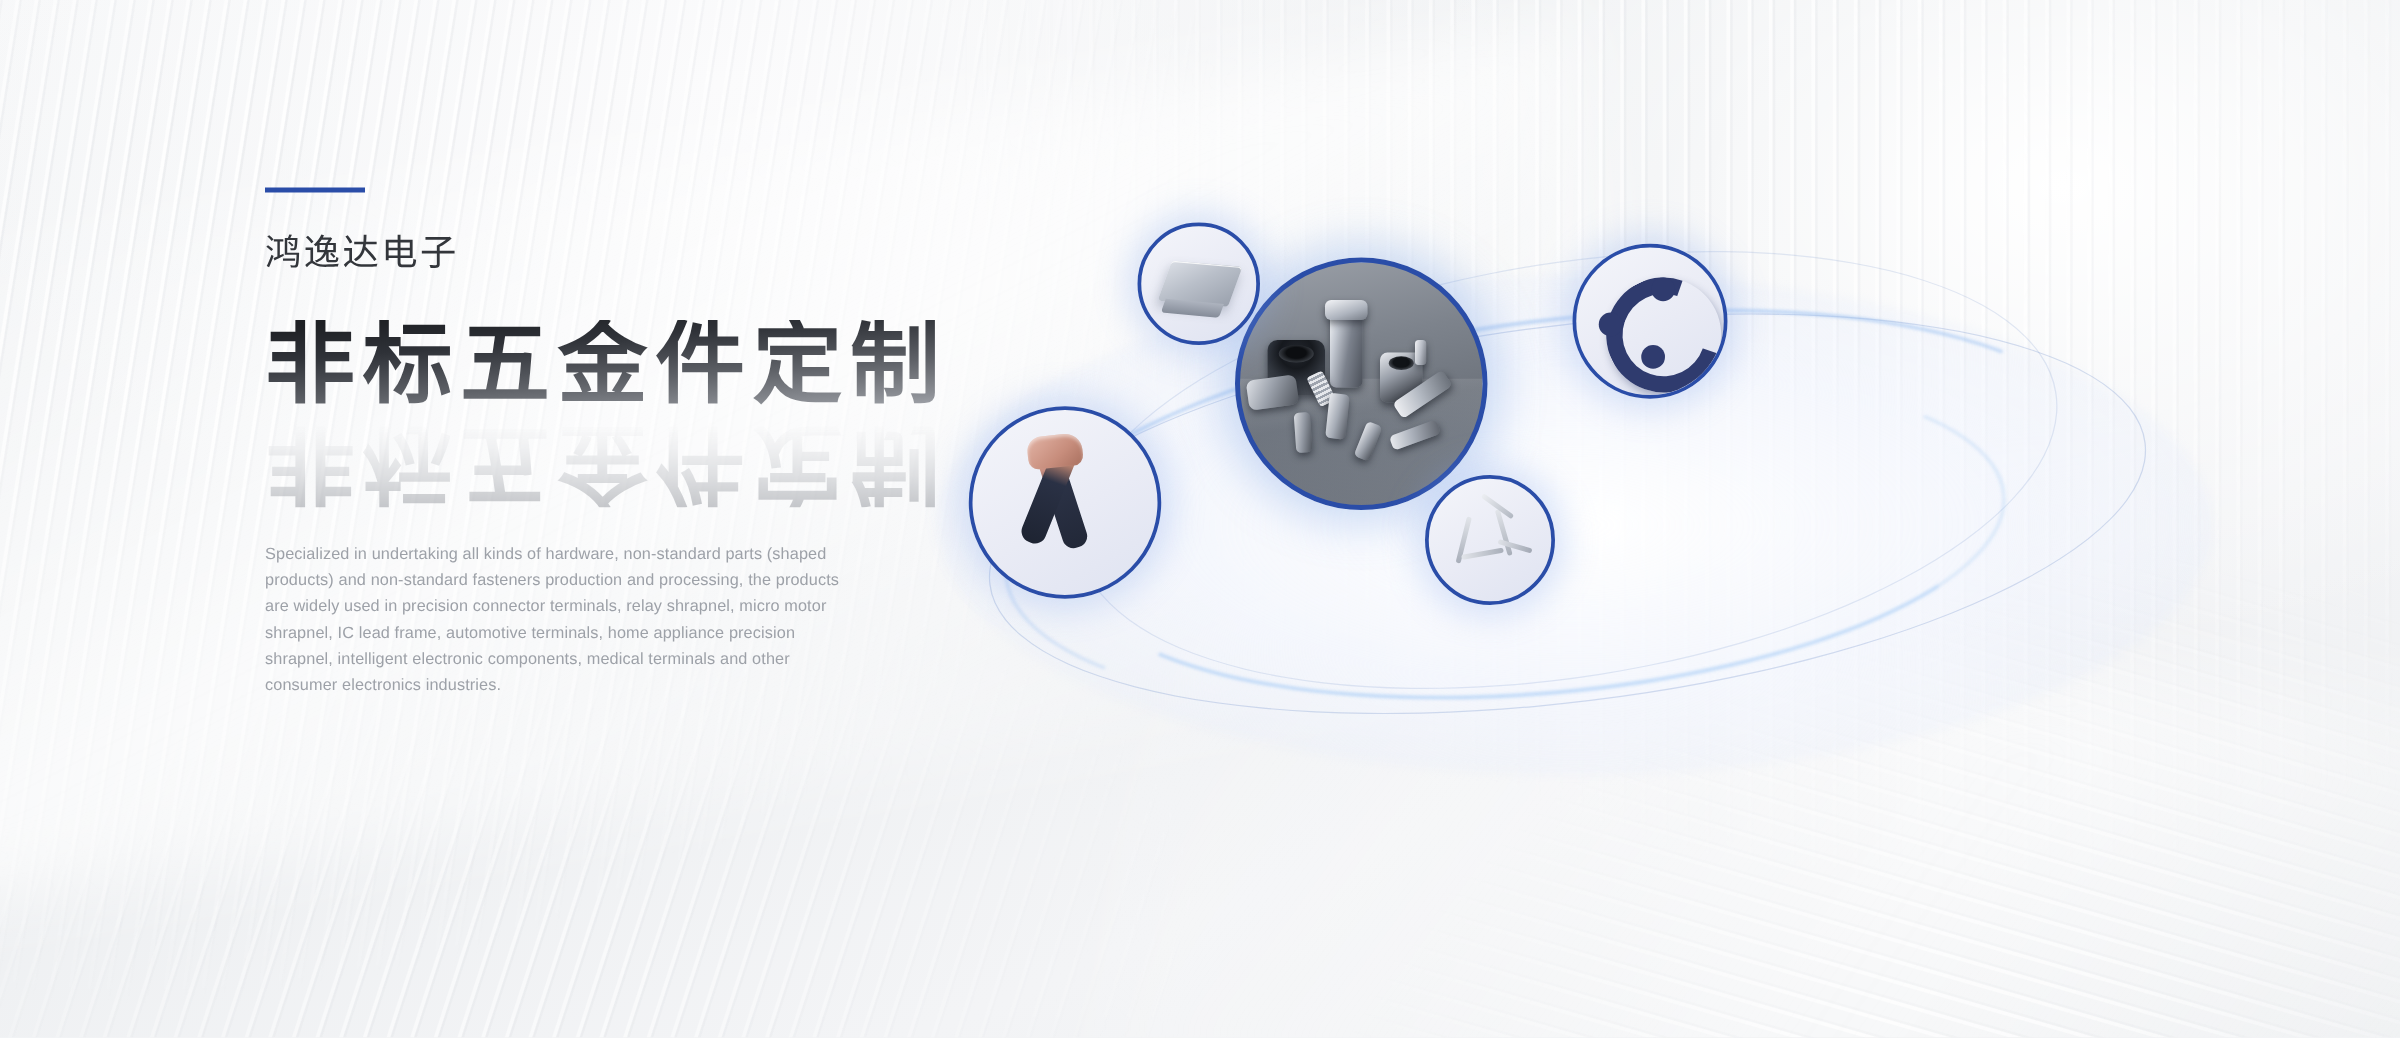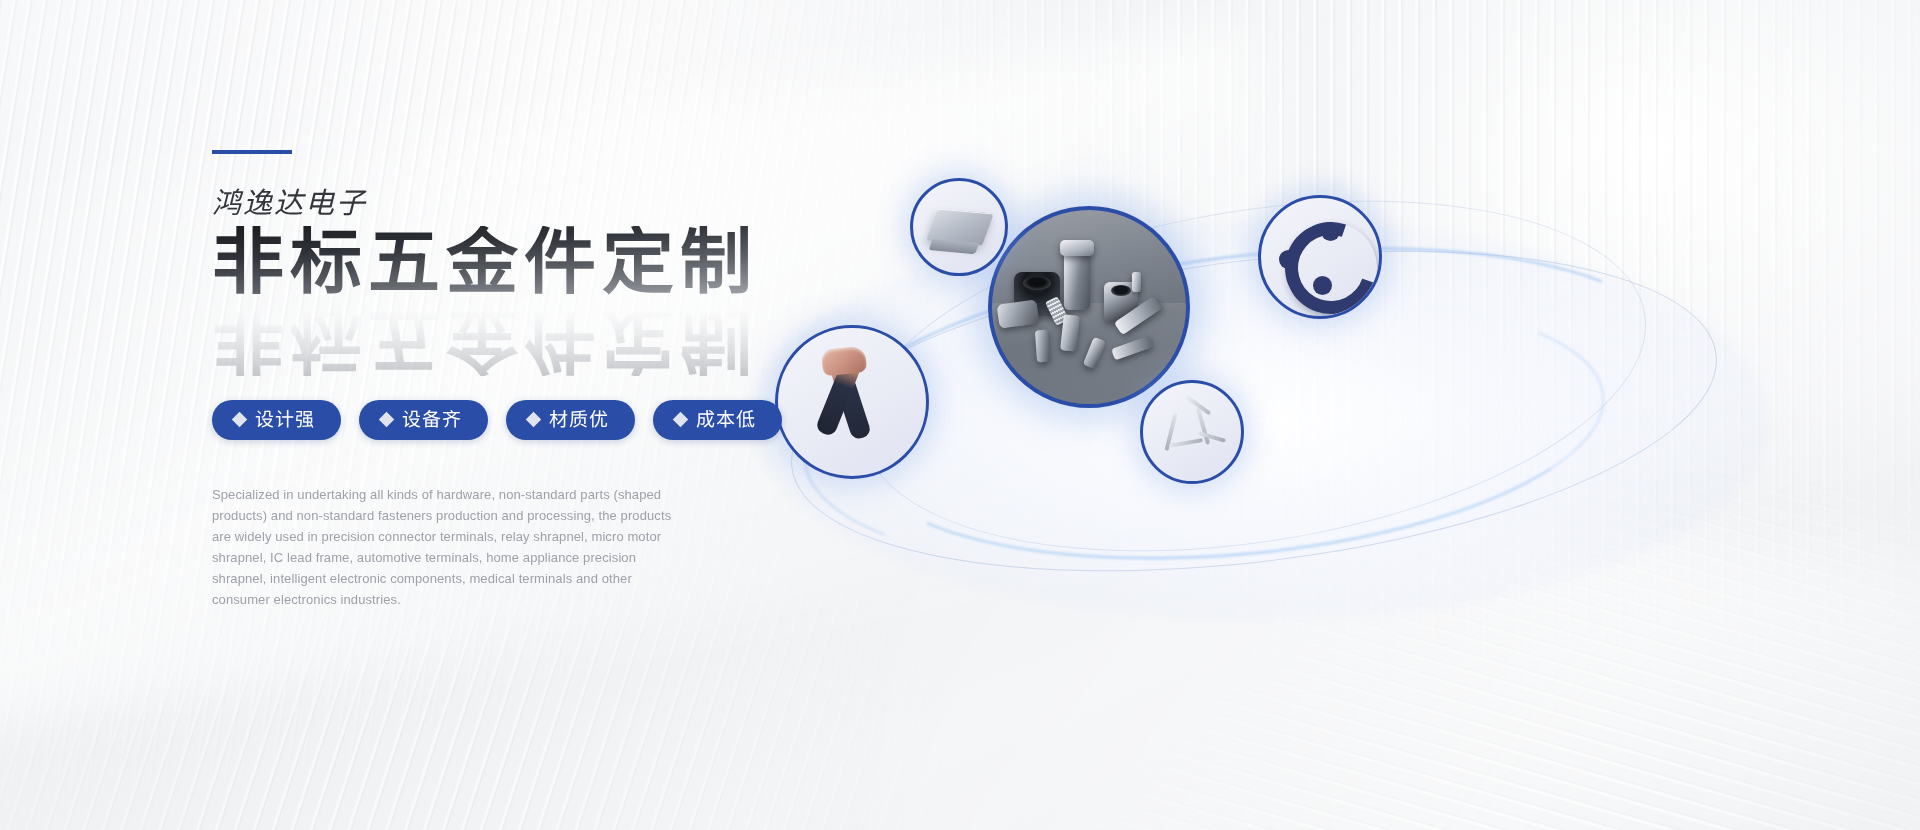--- a/index.html
+++ b/index.html
@@ -132,22 +132,21 @@
     background: #2a4da8;
     margin-bottom: 34px;
   }
 
   .brand {
     font-size: 29px;
     line-height: 1.1;
     color: #33363b;
     letter-spacing: 2px;
     font-weight: 400;
-    margin-bottom: 6px;
-    font-style: italic;
+    margin-bottom: 36px;
   }
 
   .headline-wrap {
     position: relative;
     height: 132px;
   }
   .headline {
     position: absolute;
     left: 0; top: 0;
     font-size: 72px;
@@ -418,38 +417,20 @@
 
     <div class="accent-rule"></div>
 
     <div class="brand">鸿逸达电子</div>
 
     <div class="headline-wrap">
       <div class="headline">非标五金件定制</div>
       <div class="headline-reflect" aria-hidden="true">非标五金件定制</div>
     </div>
 
-    <div class="pills">
-      <div class="pill">
-        <span class="pill-diamond"></span>
-        <span>设计强</span>
-      </div>
-      <div class="pill">
-        <span class="pill-diamond"></span>
-        <span>设备齐</span>
-      </div>
-      <div class="pill">
-        <span class="pill-diamond"></span>
-        <span>材质优</span>
-      </div>
-      <div class="pill">
-        <span class="pill-diamond"></span>
-        <span>成本低</span>
-      </div>
-    </div>
 
     <p class="blurb">Specialized in undertaking all kinds of hardware, non-standard parts (shaped products) and non-standard fasteners production and processing, the products are widely used in precision connector terminals, relay shrapnel, micro motor shrapnel, IC lead frame, automotive terminals, home appliance precision shrapnel, intelligent electronic components, medical terminals and other consumer electronics industries.</p>
   </div>
 
   <div class="graphic">
 
     <div class="glow-base"></div>
     <div class="orbit orbit-1"></div>
     <div class="orbit orbit-2"></div>
     <div class="arc arc-1"></div>

